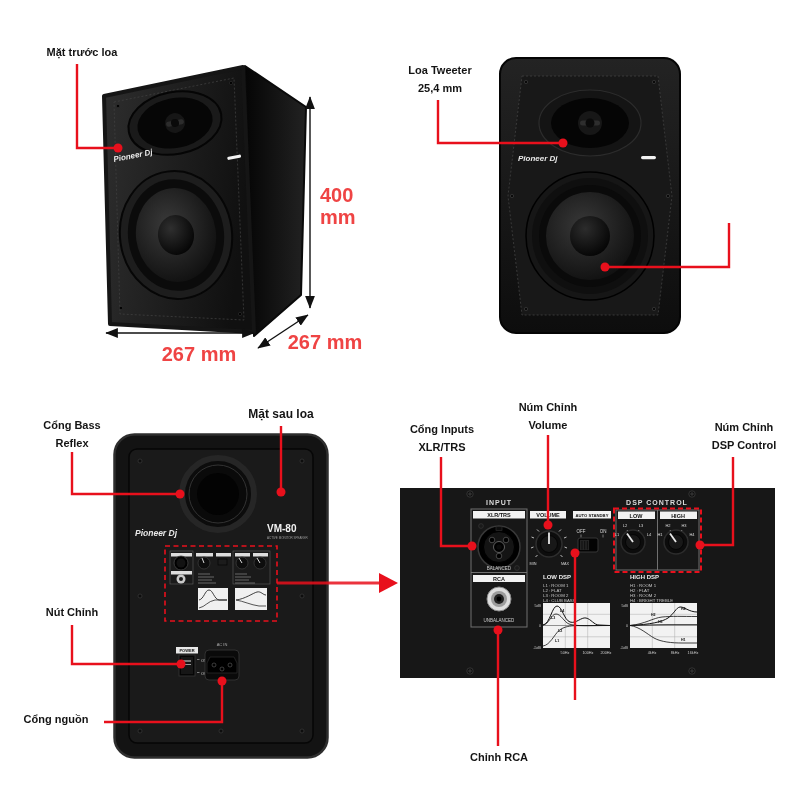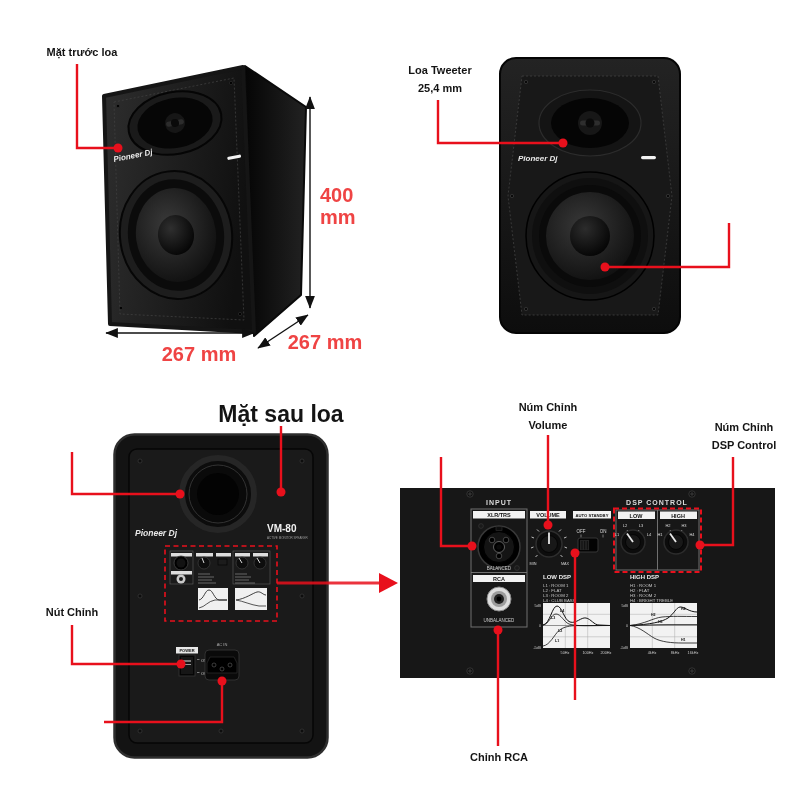--- a/index.html
+++ b/index.html
@@ -3,21 +3,21 @@
 <meta charset="utf-8">
 <style>
   html,body{margin:0;padding:0;background:#fff;}
   .canvas{position:relative;width:800px;height:800px;background:#ffffff;overflow:hidden;
           font-family:"Liberation Sans",sans-serif;}
   .abs{position:absolute;}
   svg{display:block;}
   .lbl{position:absolute;font-weight:bold;color:#141414;text-align:center;
        font-size:11px;line-height:17.5px;}
   .lbl .ln{display:block;}
-  .lbl.big{font-size:23px;line-height:20px;}
+  .lbl.big{font-size:12px;line-height:20px;}
   .dim{position:absolute;font-weight:bold;color:#ef4444;font-size:20px;line-height:22px;text-align:center;}
   .overlay{position:absolute;left:0;top:0;pointer-events:none;}
   .panelText{font-family:"Liberation Sans",sans-serif;}
 </style>
 </head>
 <body>
 
 <div class="canvas">
 
   <svg class="abs" style="left:88px;top:58px" width="230" height="292" viewBox="0 0 230 292">
@@ -432,27 +432,38 @@
   </div>
   <div class="dim" style="left:320px;top:184px;width:72px;text-align:left">400 mm</div>
   <div class="dim" style="left:159px;top:343px;width:80px">267 mm</div>
   <div class="dim" style="left:284px;top:331px;width:82px">267 mm</div>
 
   <div class="lbl" style="left:381px;top:62px;width:118px">
     <span class="ln">Loa Tweeter</span>
     <span class="ln">25,4 mm</span>
   </div>
 
+  <div class="lbl" style="left:14px;top:417px;width:116px">
+    <span class="ln">Cổng Bass</span>
+    <span class="ln">Reflex</span>
+  </div>
   <div class="lbl big" style="left:218px;top:404px;width:126px">
     <span class="ln">Mặt sau loa</span>
   </div>
   <div class="lbl" style="left:14px;top:604px;width:116px">
     <span class="ln">Nút Chỉnh</span>
   </div>
-
+  <div class="lbl" style="left:8px;top:711px;width:96px">
+    <span class="ln">Cổng nguồn</span>
+  </div>
+
+  <div class="lbl" style="left:383px;top:421px;width:118px">
+    <span class="ln">Cổng Inputs</span>
+    <span class="ln">XLR/TRS</span>
+  </div>
   <div class="lbl" style="left:490px;top:399px;width:116px">
     <span class="ln">Núm Chỉnh</span>
     <span class="ln">Volume</span>
   </div>
   <div class="lbl" style="left:686px;top:419px;width:116px">
     <span class="ln">Núm Chỉnh</span>
     <span class="ln">DSP Control</span>
   </div>
   <div class="lbl" style="left:441px;top:749px;width:116px">
     <span class="ln">Chỉnh RCA</span>

